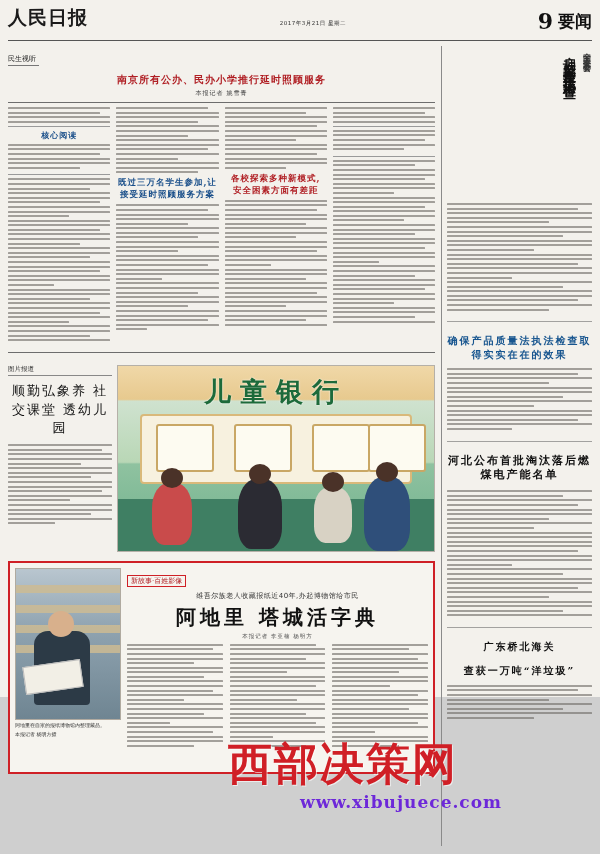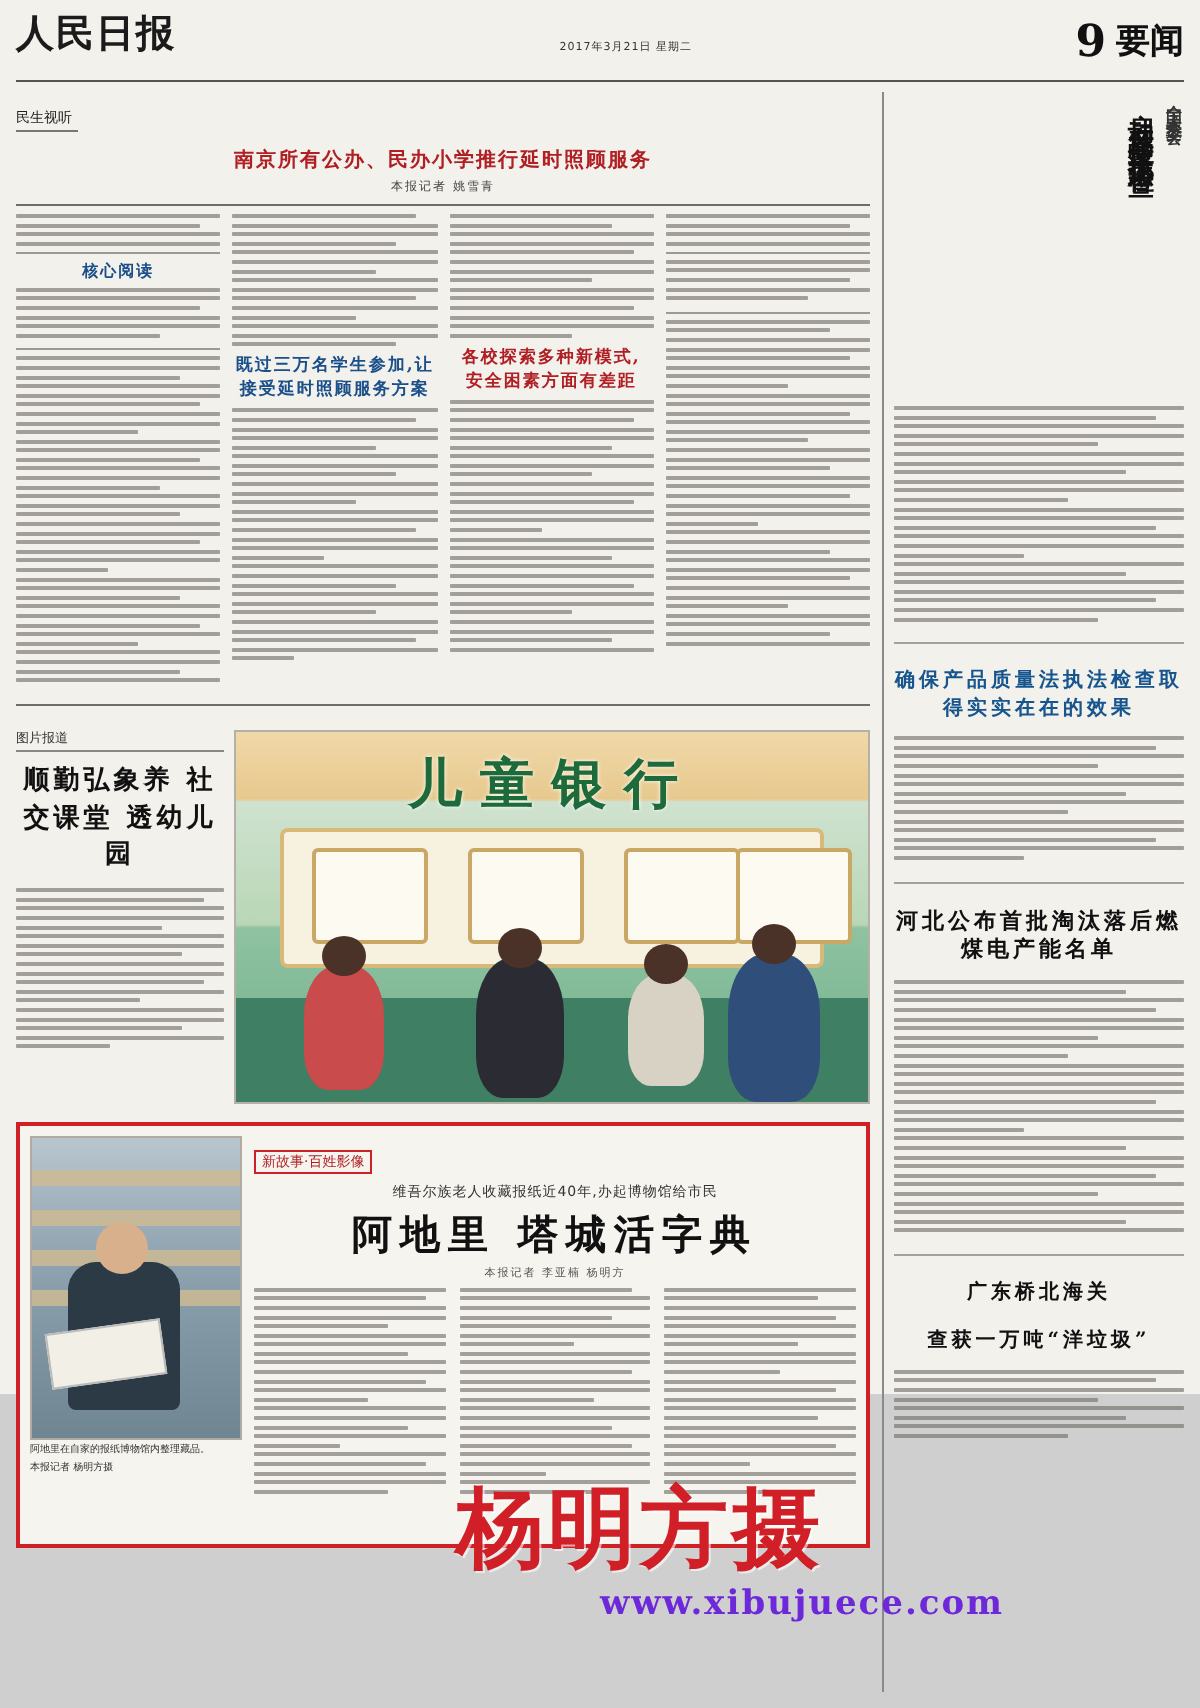--- a/index.html
+++ b/index.html
@@ -187,21 +187,21 @@
   .kid-d{left:246px;bottom:0px;width:46px;height:74px;background:#2f4f7a;}
   .kid-head{position:absolute;top:-15px;left:50%;transform:translateX(-50%);width:22px;height:20px;border-radius:50%;background:#4a3228;}
   .floor{position:absolute;left:0;right:0;bottom:0;height:52px;background:#3f7f63;}
 
   .feature-side{width:104px;}
   .feature-kicker{
     font-size:6.5px;color:#333;border-bottom:1px solid #888;padding-bottom:1px;margin-bottom:4px;
   }
   .feature-title{
     font-family:"DejaVu Serif","Liberation Serif",serif;
-    font-size:13px;font-weight:bold;color:#111;letter-spacing:2px;line-height:1.45;
+    font-size:13px;font-weight:normal;color:#111;letter-spacing:2px;line-height:1.45;
     text-align:center;margin:6px 0 6px;
   }
 
   
   .story{
     position:relative;
     border:2px solid #cf2026;
     margin-top:5px;
     padding:5px;
     display:flex;gap:6px;
@@ -721,16 +721,16 @@
           <div class="tline"></div>
           <div class="tline s70"></div>
         <div class="tline"></div>
           <div class="tline s80"></div>
           <div class="tline"></div>
           <div class="tline s60"></div>
       </div>
     </div>
   </div>
 
-  <div class="wm">杨明方摄</div>
+  <div class="wm">西部决策网</div>
   <div class="wm-url">www.xibujuece.com</div>
 
 </div>
 
 </body></html>

